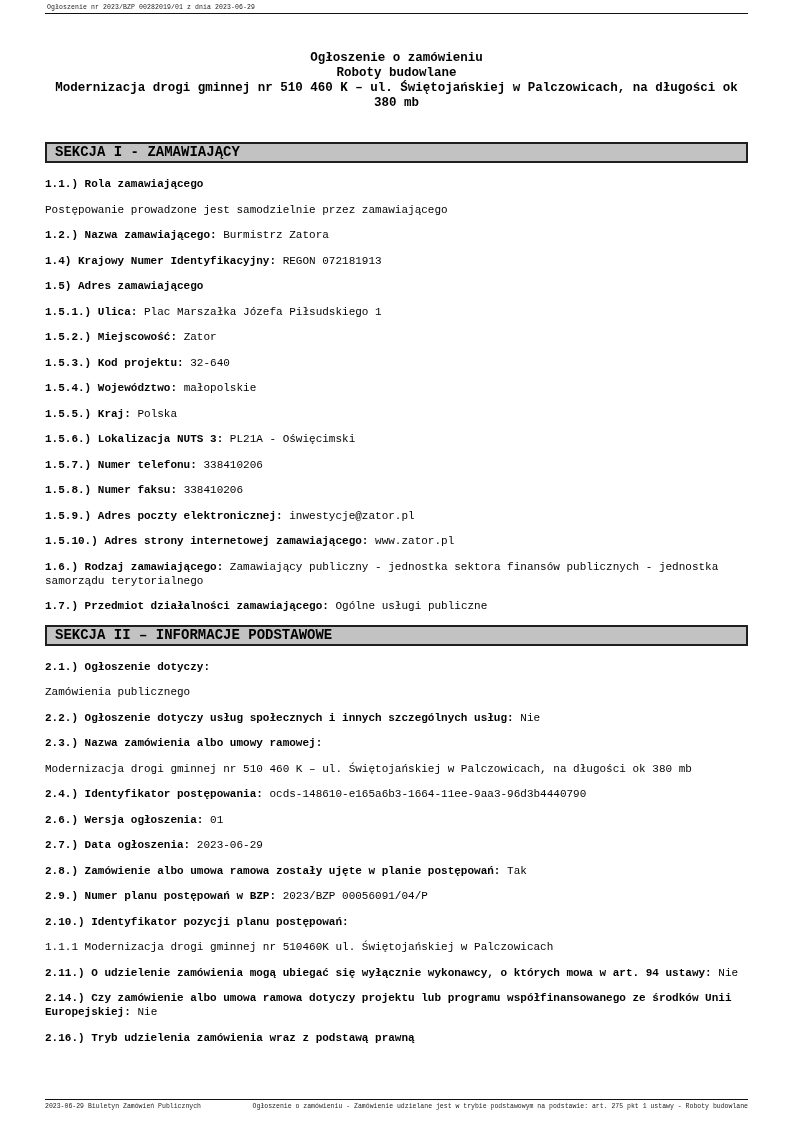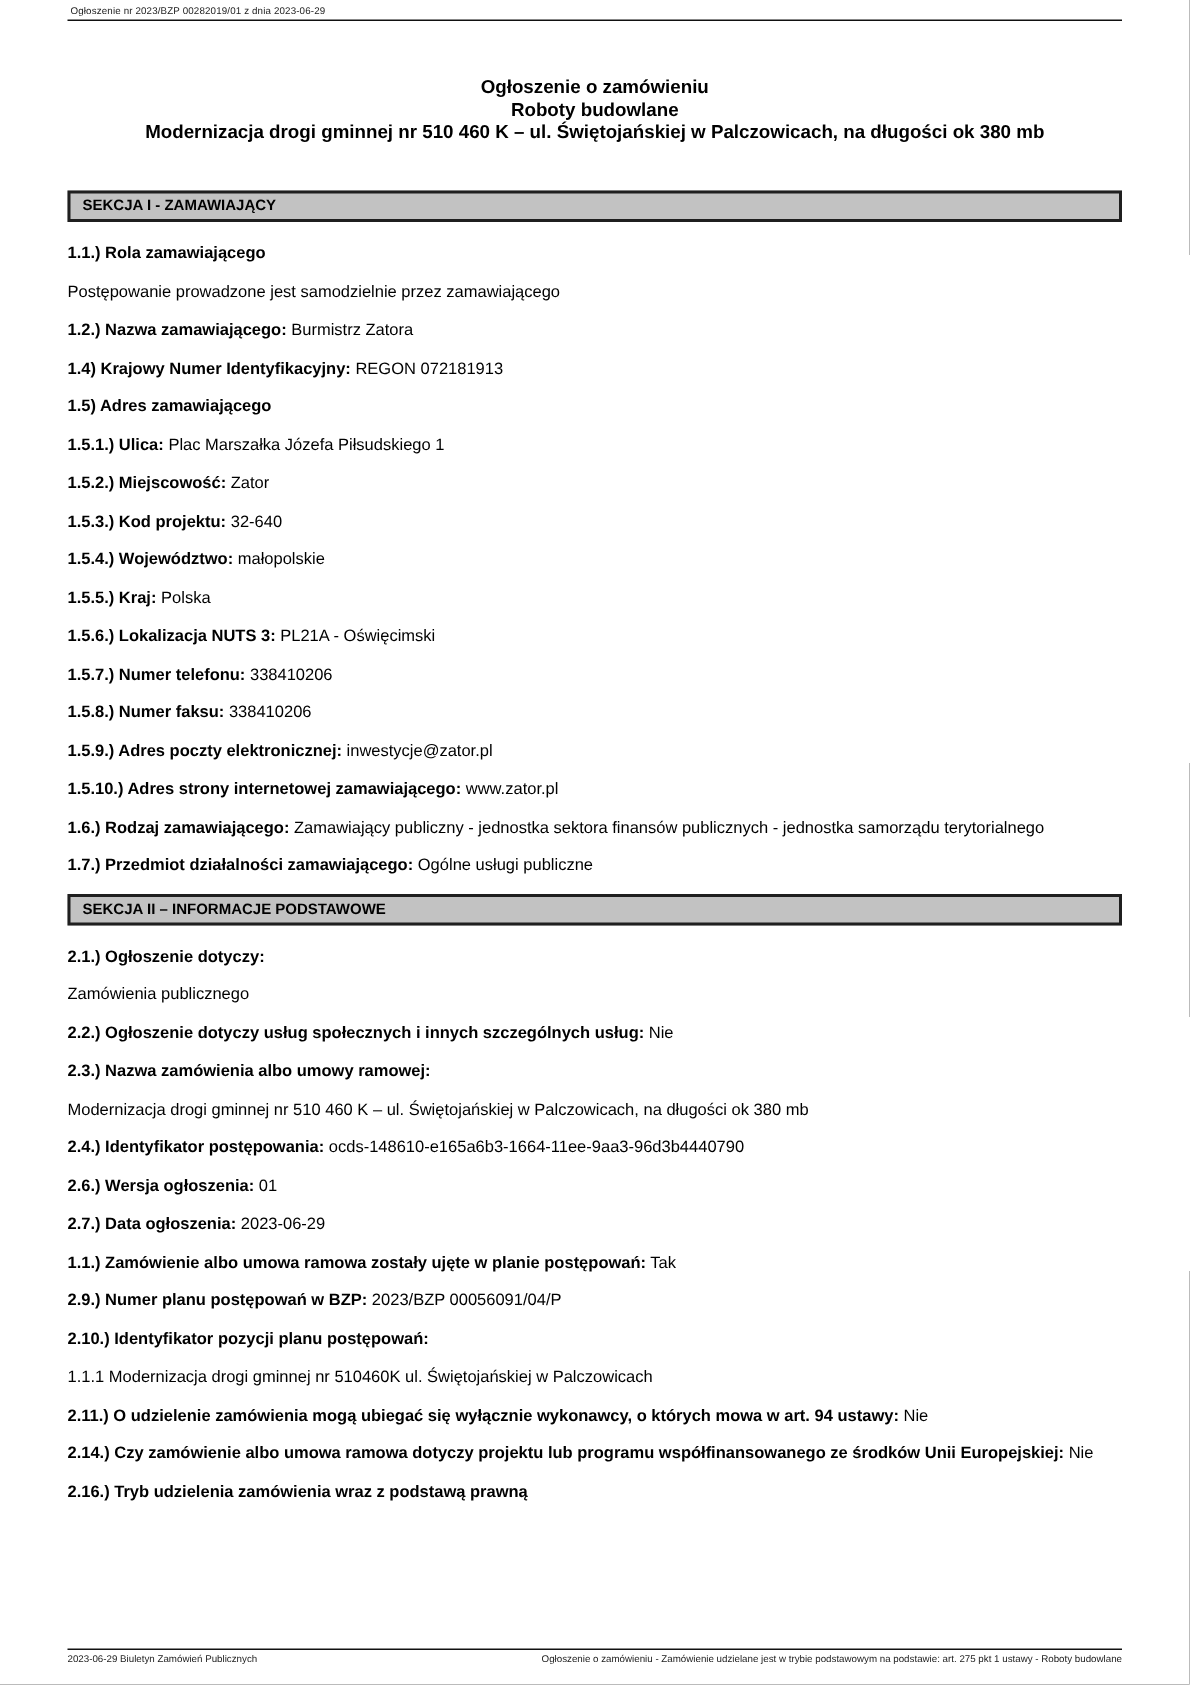--- a/index.html
+++ b/index.html
@@ -9,21 +9,21 @@
     --page-bg:#ffffff;
   }
   *{margin:0;padding:0;box-sizing:border-box;}
   html,body{background:#888;}
   .page{
     position:relative;
     width:793px;
     height:1123px;
     margin:0 auto;
     background:var(--page-bg);
-    font-family:Liberation Sans, sans-serif;
+    font-family:Liberation Mono, monospace;
     color:var(--text);
     overflow:hidden;
   }
   .header-note{
     position:absolute;
     top:4px;
     left:47px;
     font-size:6.5px;
     color:#222;
     letter-spacing:.1px;
@@ -43,21 +43,21 @@
     font-weight:bold;
     font-size:12.5px;
     line-height:15px;
   }
   .section-bar{
     margin-top:31px;
     margin-bottom:14px;
     background:var(--bar-bg);
     border:2px solid var(--bar-border);
     font-weight:bold;
-    font-size:10px;
+    font-size:14px;
     line-height:15px;
     padding:1px 6px 1px 8px;
   }
   .section-bar.second{
     margin-top:6px;
   }
   .fields p{
     font-size:11px;
     line-height:14px;
     margin:0 0 11.5px 0;
@@ -116,21 +116,21 @@
         <div class="section-bar second">SEKCJA II – INFORMACJE PODSTAWOWE</div>
         <div class="fields">
           <p><span class="lbl">2.1.) Ogłoszenie dotyczy:</span></p>
           <p><span>Zamówienia publicznego</span></p>
           <p><span class="lbl">2.2.) Ogłoszenie dotyczy usług społecznych i innych szczególnych usług:</span><span> Nie</span></p>
           <p><span class="lbl">2.3.) Nazwa zamówienia albo umowy ramowej:</span></p>
           <p><span>Modernizacja drogi gminnej nr 510 460 K – ul. Świętojańskiej w Palczowicach, na długości ok 380 mb</span></p>
           <p><span class="lbl">2.4.) Identyfikator postępowania:</span><span> ocds-148610-e165a6b3-1664-11ee-9aa3-96d3b4440790</span></p>
           <p><span class="lbl">2.6.) Wersja ogłoszenia:</span><span> 01</span></p>
           <p><span class="lbl">2.7.) Data ogłoszenia:</span><span> 2023-06-29</span></p>
-          <p><span class="lbl">1.1.) Zamówienie albo umowa ramowa zostały ujęte w planie postępowań:</span><span> Tak</span></p>
+          <p><span class="lbl">2.8.) Zamówienie albo umowa ramowa zostały ujęte w planie postępowań:</span><span> Tak</span></p>
           <p><span class="lbl">2.9.) Numer planu postępowań w BZP:</span><span> 2023/BZP 00056091/04/P</span></p>
           <p><span class="lbl">2.10.) Identyfikator pozycji planu postępowań:</span></p>
           <p><span>1.1.1 Modernizacja drogi gminnej nr 510460K ul. Świętojańskiej w Palczowicach</span></p>
           <p><span class="lbl">2.11.) O udzielenie zamówienia mogą ubiegać się wyłącznie wykonawcy, o których mowa w art. 94 ustawy:</span><span> Nie</span></p>
           <p><span class="lbl">2.14.) Czy zamówienie albo umowa ramowa dotyczy projektu lub programu współfinansowanego ze środków Unii Europejskiej:</span><span> Nie</span></p>
           <p><span class="lbl">2.16.) Tryb udzielenia zamówienia wraz z podstawą prawną</span></p>
         </div>
       </div>
   </div>
 

